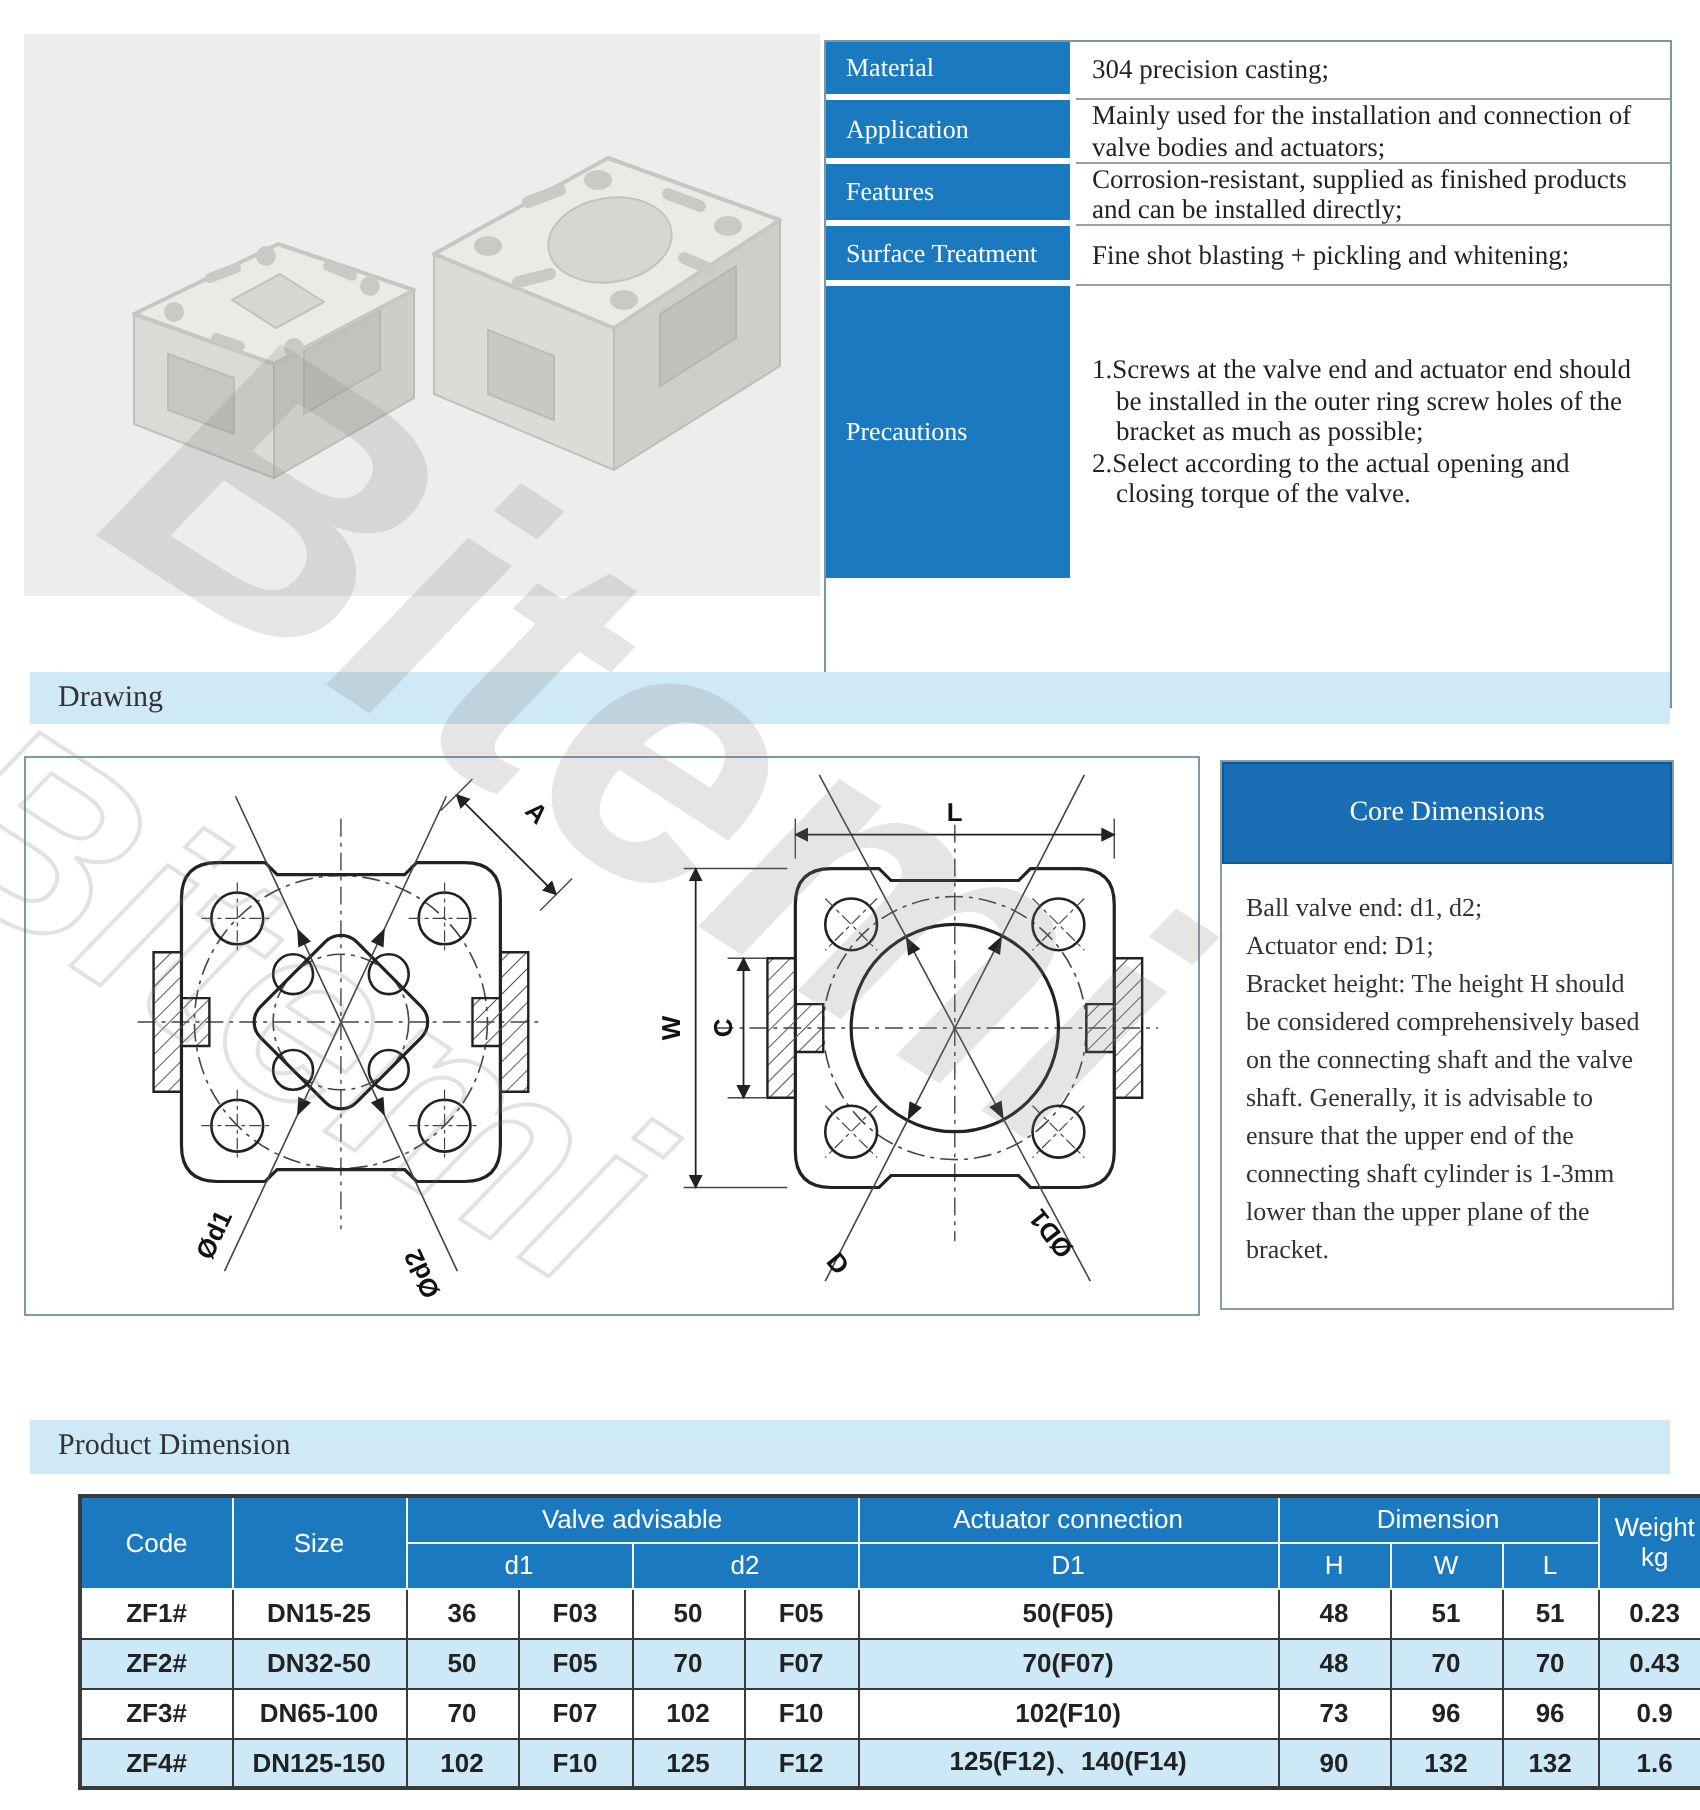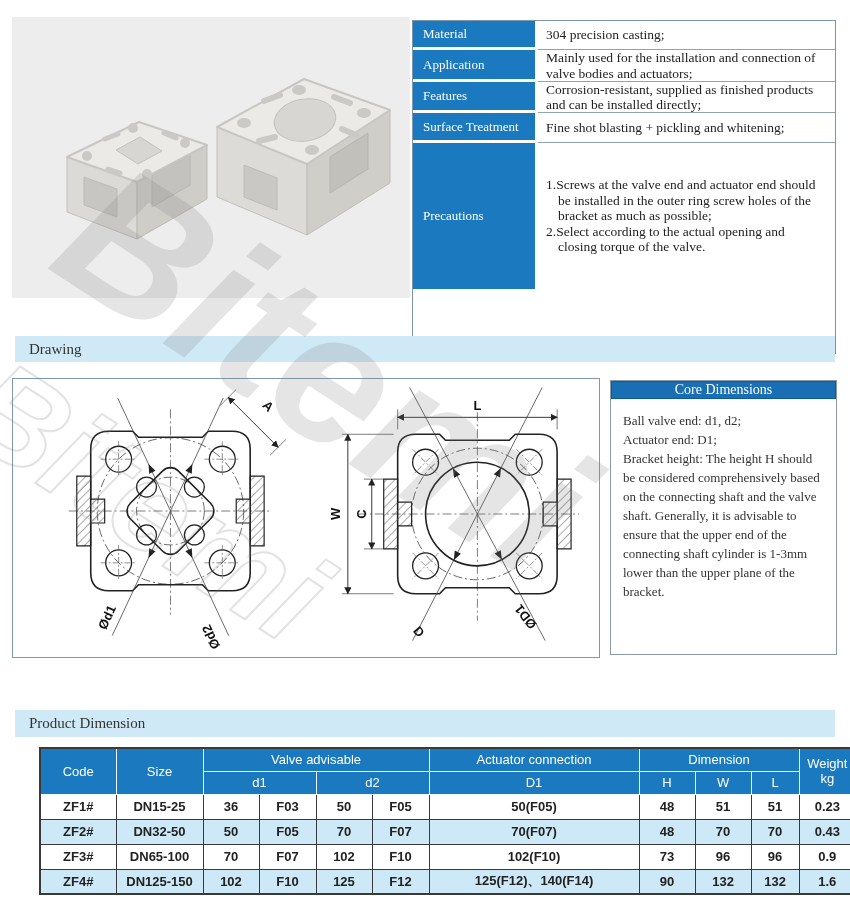--- a/index.html
+++ b/index.html
@@ -32,21 +32,21 @@
   .band-drawing { top:336px; }
   .band-product { top:710px; height:27px; line-height:27px; }
 
   
   .drawing-box { position:absolute; left:12px; top:378px; width:588px; height:280px;
                  border:1px solid #7e99ad; background:#fff; display:flex; }
 
   
   .core-panel { position:absolute; left:610px; top:380px; width:227px; height:275px;
                 border:1px solid #8a9aa6; background:#fff; font-family:"Liberation Serif", serif; }
-  .core-header { height:18px; background:#1a6fb4; border:1px solid #0d5a9a; color:#fff;
+  .core-header { height:51px; background:#1a6fb4; border:1px solid #0d5a9a; color:#fff;
                  display:flex; align-items:center; justify-content:center; font-size:14px; }
   .core-body { padding:12px 12px 0 12px; font-size:13px; line-height:19px; color:#333; }
   .core-body p { margin:0; }
 
   
   .dim-table { position:absolute; left:20px; top:747px; width:816px; border-collapse:collapse;
                table-layout:fixed; font-size:13px; color:#222;margin-left:19px; }
   .dim-table th { background:#1b79bf; color:#fff; font-weight:normal; border:1px solid #eef7fd;
                   height:23px; text-align:center; padding:0; }
   .dim-table td { border:1px solid #3a3a3a; height:25px; text-align:center; padding:0;font-weight:bold; }

